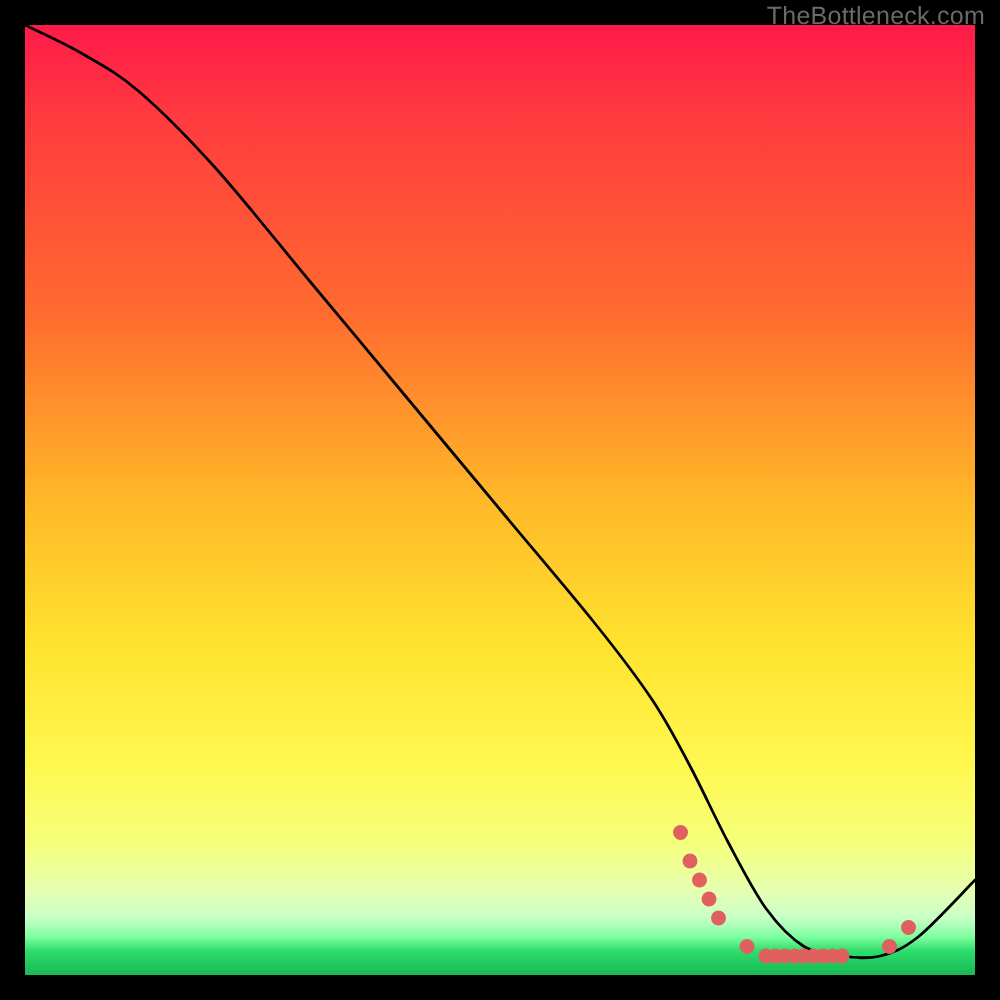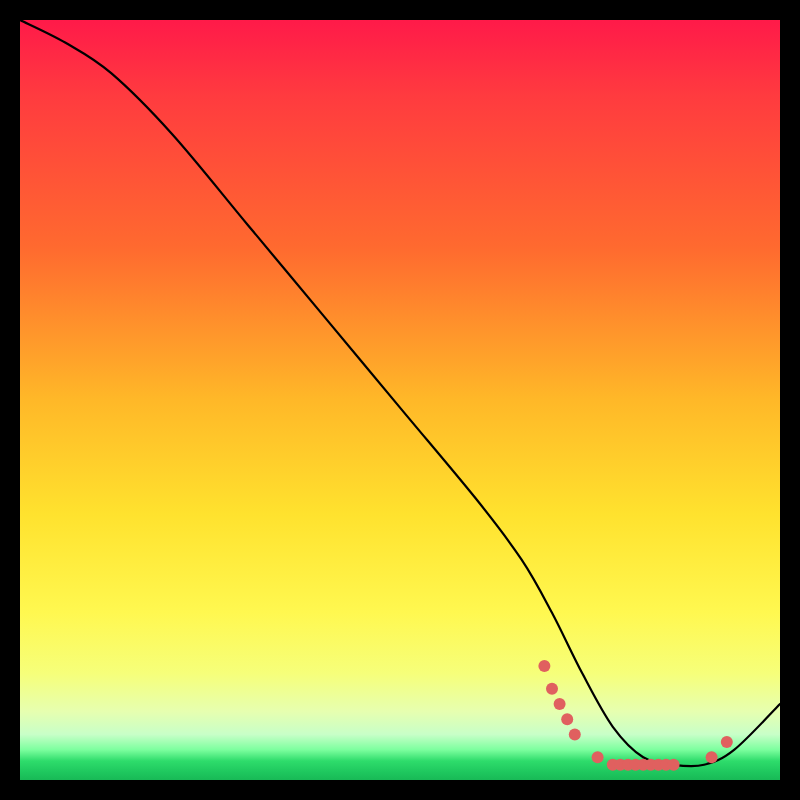--- a/index.html
+++ b/index.html
@@ -55,20 +55,21 @@
     left: 0;
     top: 0;
     width: 760px;
     height: 760px;
   }
 </style>
 </head>
 <body>
 
 <div class="stage">
+  <div class="watermark">TheBottleneck.com</div>
   <div class="plot">
     <svg class="curve" viewBox="0 0 760 760" preserveAspectRatio="none">
       <path id="curve-path" fill="none" stroke="#000" stroke-width="2.2" stroke-linejoin="round" stroke-linecap="round" d="M 0.0 0.0 C 7.6 3.8, 30.4 13.9, 45.6 22.8 C 60.8 31.7, 73.5 38.0, 91.2 53.2 C 108.9 68.4, 129.2 88.7, 152.0 114.0 C 174.8 139.3, 202.7 174.8, 228.0 205.2 C 253.3 235.6, 278.7 266.0, 304.0 296.4 C 329.3 326.8, 354.7 357.2, 380.0 387.6 C 405.3 418.0, 435.7 453.5, 456.0 478.8 C 476.3 504.1, 488.9 520.6, 501.6 539.6 C 514.3 558.6, 521.9 573.8, 532.0 592.8 C 542.1 611.8, 552.3 634.6, 562.4 653.6 C 572.5 672.6, 582.7 692.9, 592.8 706.8 C 602.9 720.7, 613.1 730.9, 623.2 737.2 C 633.3 743.5, 643.5 743.5, 653.6 744.8 C 663.7 746.1, 673.9 747.3, 684.0 744.8 C 694.1 742.3, 701.7 739.7, 714.4 729.6 C 727.1 719.5, 752.4 691.6, 760.0 684.0"></path>
       <g id="markers">
           <circle cx="524.4" cy="646.0" r="6" fill="#e0605f"></circle>
           <circle cx="532.0" cy="668.8" r="6" fill="#e0605f"></circle>
           <circle cx="539.6" cy="684.0" r="6" fill="#e0605f"></circle>
           <circle cx="547.2" cy="699.2" r="6" fill="#e0605f"></circle>
           <circle cx="554.8" cy="714.4" r="6" fill="#e0605f"></circle>
           <circle cx="577.6" cy="737.2" r="6" fill="#e0605f"></circle>

